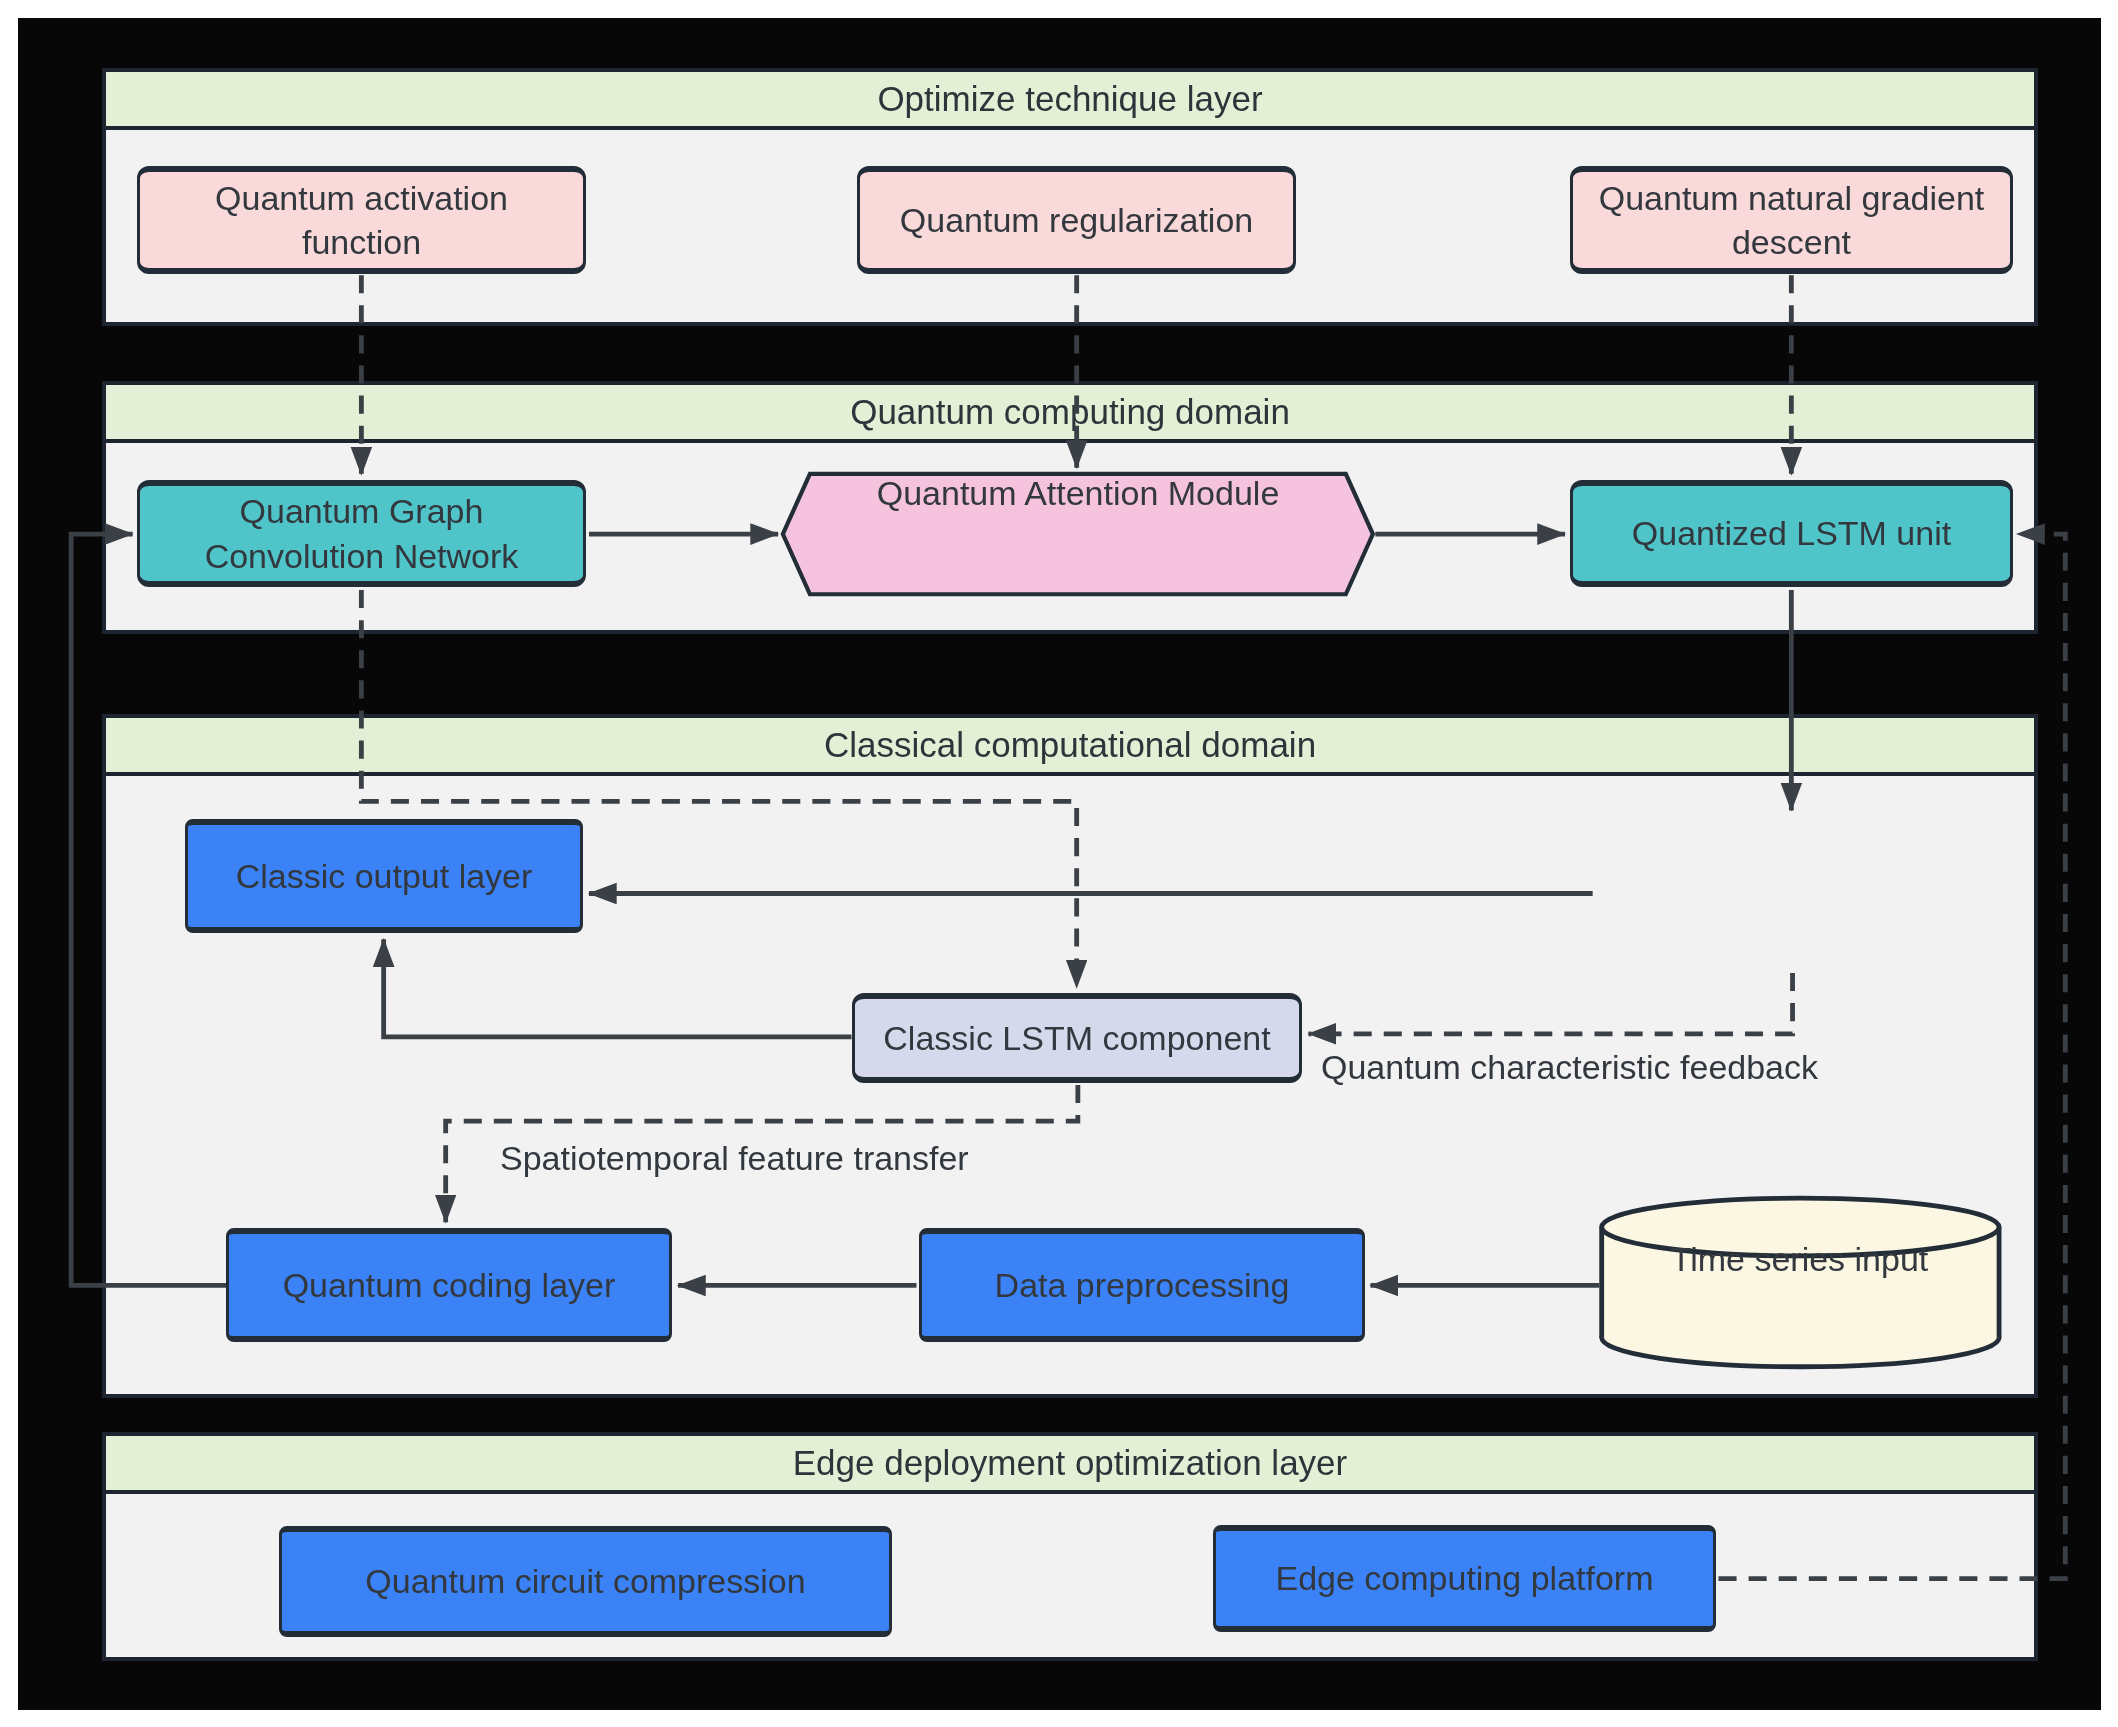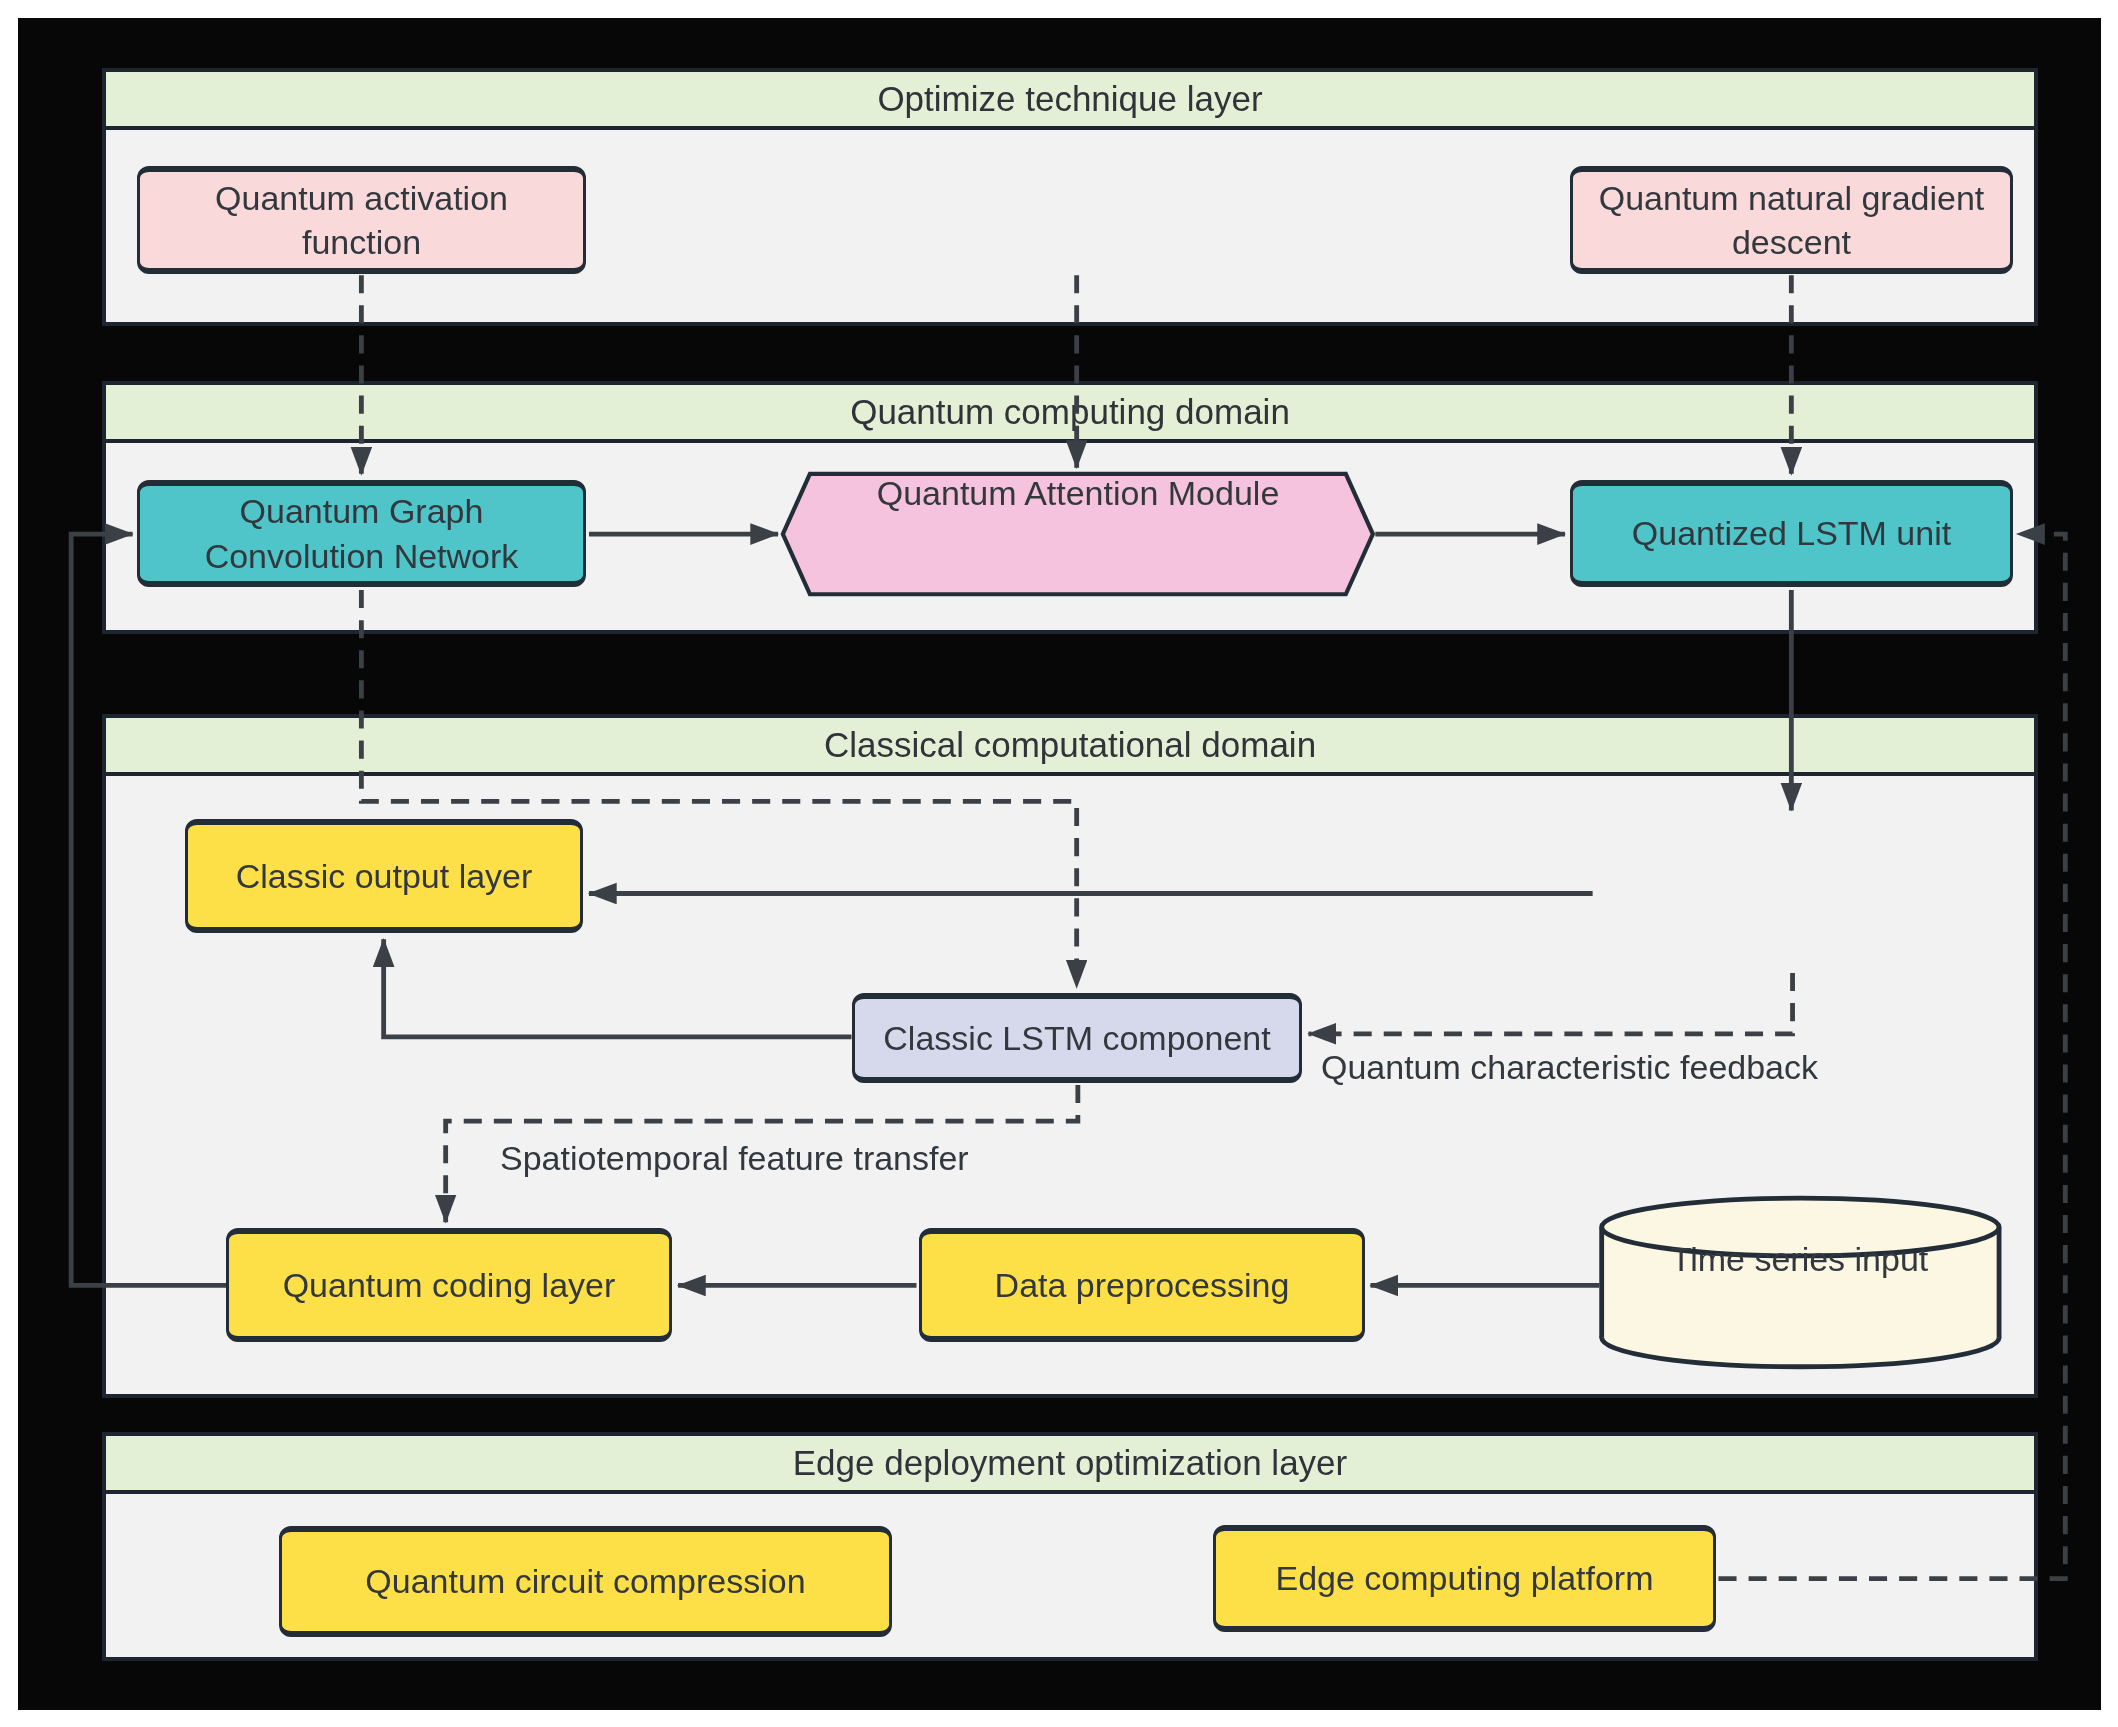--- a/index.html
+++ b/index.html
@@ -14,21 +14,21 @@
     display:flex;align-items:center;justify-content:center;font-size:35px;color:#2e343a;text-align:right;
   }
   .node{
     position:absolute;z-index:3;box-sizing:border-box;display:flex;align-items:center;justify-content:center;
     text-align:center;font-size:34px;line-height:1.3;color:#32383e;
     border:3px solid #232d38;border-top-width:6px;border-bottom-width:6px;border-radius:12px;
     padding:0 12px;
   }
   .pink{background:#f9d9d9;}
   .teal{background:#4fc4c9;}
-  .cyan{background:#fde047;}
+  .cyan{background:#3b82f6;border-radius:8px;}
   .lavender{background:#d5d9eb;}
   .cream{background:#fbf7e2;}
   .ellipse{border:3.6px solid #232d38;border-radius:50%;}
   .overlay-label{position:absolute;z-index:4;font-size:34px;color:#32383e;white-space:nowrap;}
   .hex-label,.cyl-label{
     position:absolute;z-index:3;display:flex;justify-content:center;
     font-size:34px;color:#32383e;text-align:center;
   }
   #connectors{position:absolute;left:0;top:0;z-index:2;}
   #hexsvg,#cylsvg{position:absolute;left:0;top:0;z-index:2;}
@@ -113,20 +113,23 @@
       <ellipse cx="2990" cy="2038" rx="330" ry="48" fill="#fbf7e2"></ellipse>
     </g>
   </svg>
   <div class="cyl-label" style="left:1601px;top:1240px;width:397px;height:96px;">
     <span>Time series input</span>
   </div>
 
   <div class="node pink" style="left:137px;top:166px;width:449px;height:108px;">
     <span>Quantum activation function</span>
   </div>
+  <div class="node pink" style="left:857px;top:166px;width:439px;height:108px;">
+    <span>Quantum regularization</span>
+  </div>
   <div class="node pink" style="left:1570px;top:166px;width:443px;height:108px;">
     <span>Quantum natural gradient descent</span>
   </div>
 
   <div class="node teal" style="left:137px;top:480px;width:449px;height:107px;">
     <span>Quantum Graph Convolution Network</span>
   </div>
   <div class="node teal" style="left:1570px;top:480px;width:443px;height:107px;">
     <span>Quantized LSTM unit</span>
   </div>

